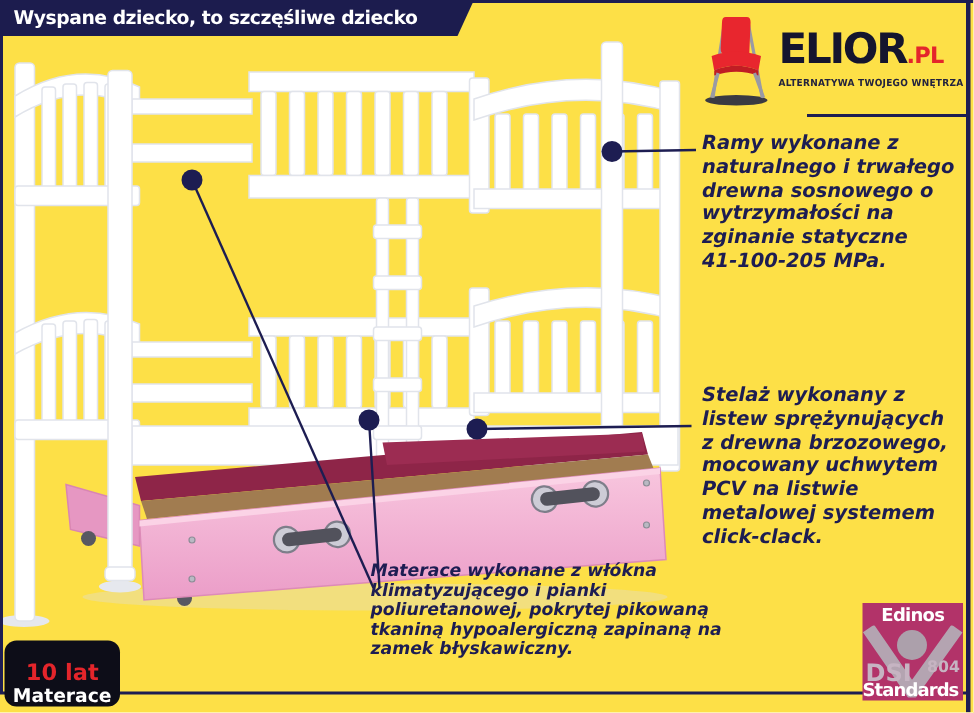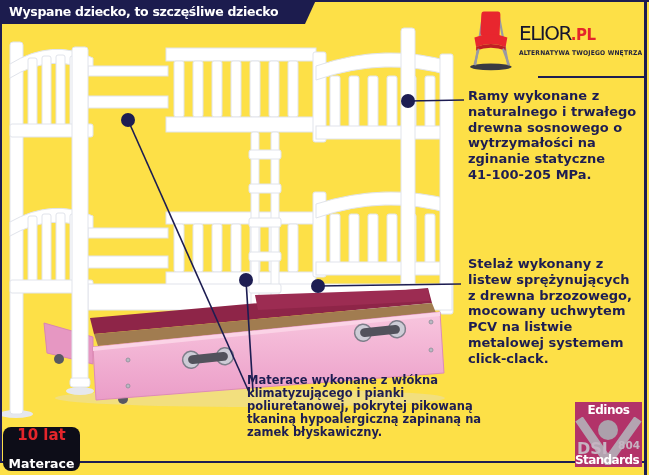--- a/index.html
+++ b/index.html
@@ -16,34 +16,34 @@
   .tagline-bar{
     position:absolute;left:0;top:0;width:316px;height:24px;background:#1c1c4e;z-index:5;
     color:#ffffff;font-size:12.5px;font-weight:bold;line-height:24px;
     padding-left:9px;box-sizing:border-box;letter-spacing:-0.3px;
     clip-path:polygon(0 0,100% 0,calc(100% - 11px) 100%,0 100%);
   }
   
   .logo{position:absolute;left:464px;top:7px;display:flex;z-index:5;}
   .logo-text{margin-left:3px;margin-top:13px;}
   .brand-line{white-space:nowrap;line-height:26px;}
-  .brand{font-size:20px;font-weight:normal;letter-spacing:-1.5px;color:#15152e;margin-top:48px;}
+  .brand{font-size:28px;font-weight:bold;letter-spacing:-1.5px;color:#15152e;margin-top:48px;}
   .tld{font-size:15px;font-weight:bold;color:#e4252b;letter-spacing:-0.5px;}
   .logo-tagline{font-size:6.5px;font-weight:bold;color:#23233e;letter-spacing:0.2px;
     transform:scaleX(0.92);transform-origin:left;white-space:nowrap;margin-top:1px;}
   .logo-rule{position:absolute;left:538px;top:76px;width:106px;height:2px;background:#1d1d52;z-index:5;}
   
-  .note{position:absolute;color:#1d1d52;font-weight:bold;white-space:pre-line;z-index:3;}
+  .note{position:absolute;color:#1d1d52;font-weight:bold;white-space:pre-line;z-index:3;font-style:italic;}
   .note-frames{left:468px;top:88px;font-size:13px;line-height:15.8px;}
   .note-slats{left:468px;top:256px;font-size:13px;line-height:15.8px;}
   .note-mattress{left:247px;top:374px;font-size:11.5px;line-height:13px;}
   
   .badge-warranty{
     position:absolute;left:3px;top:427px;width:77px;height:44px;background:#0d0d18;
-    border-radius:8px;display:flex;flex-direction:column;align-items:center;justify-content:space-between;z-index:5;
+    border-radius:8px;display:flex;flex-direction:column;align-items:center;justify-content:flex-end;z-index:5;
   }
   .warranty-years{color:#e4252b;font-size:15px;font-weight:bold;line-height:17px;}
   .warranty-label{color:#ffffff;font-size:12.5px;font-weight:bold;line-height:14px;}
   
   .badge-standards{position:absolute;left:575px;top:402px;width:67px;height:65px;background:#b23369;overflow:hidden;z-index:5;}
   .std-brand{position:absolute;top:1px;left:0;right:0;text-align:center;color:#ffffff;font-size:12px;font-weight:bold;letter-spacing:-0.5px;}
   .std-v{position:absolute;left:0;top:15px;}
   .std-left{position:absolute;left:2px;top:37px;color:#c6b4c2;font-size:16px;font-weight:bold;}
   .std-right{position:absolute;right:2px;top:37px;color:#c6b4c2;font-size:10.5px;font-weight:bold;}
   .std-label{position:absolute;bottom:0px;left:0;right:0;color:#ffffff;font-size:12px;font-weight:bold;letter-spacing:-0.6px;}

